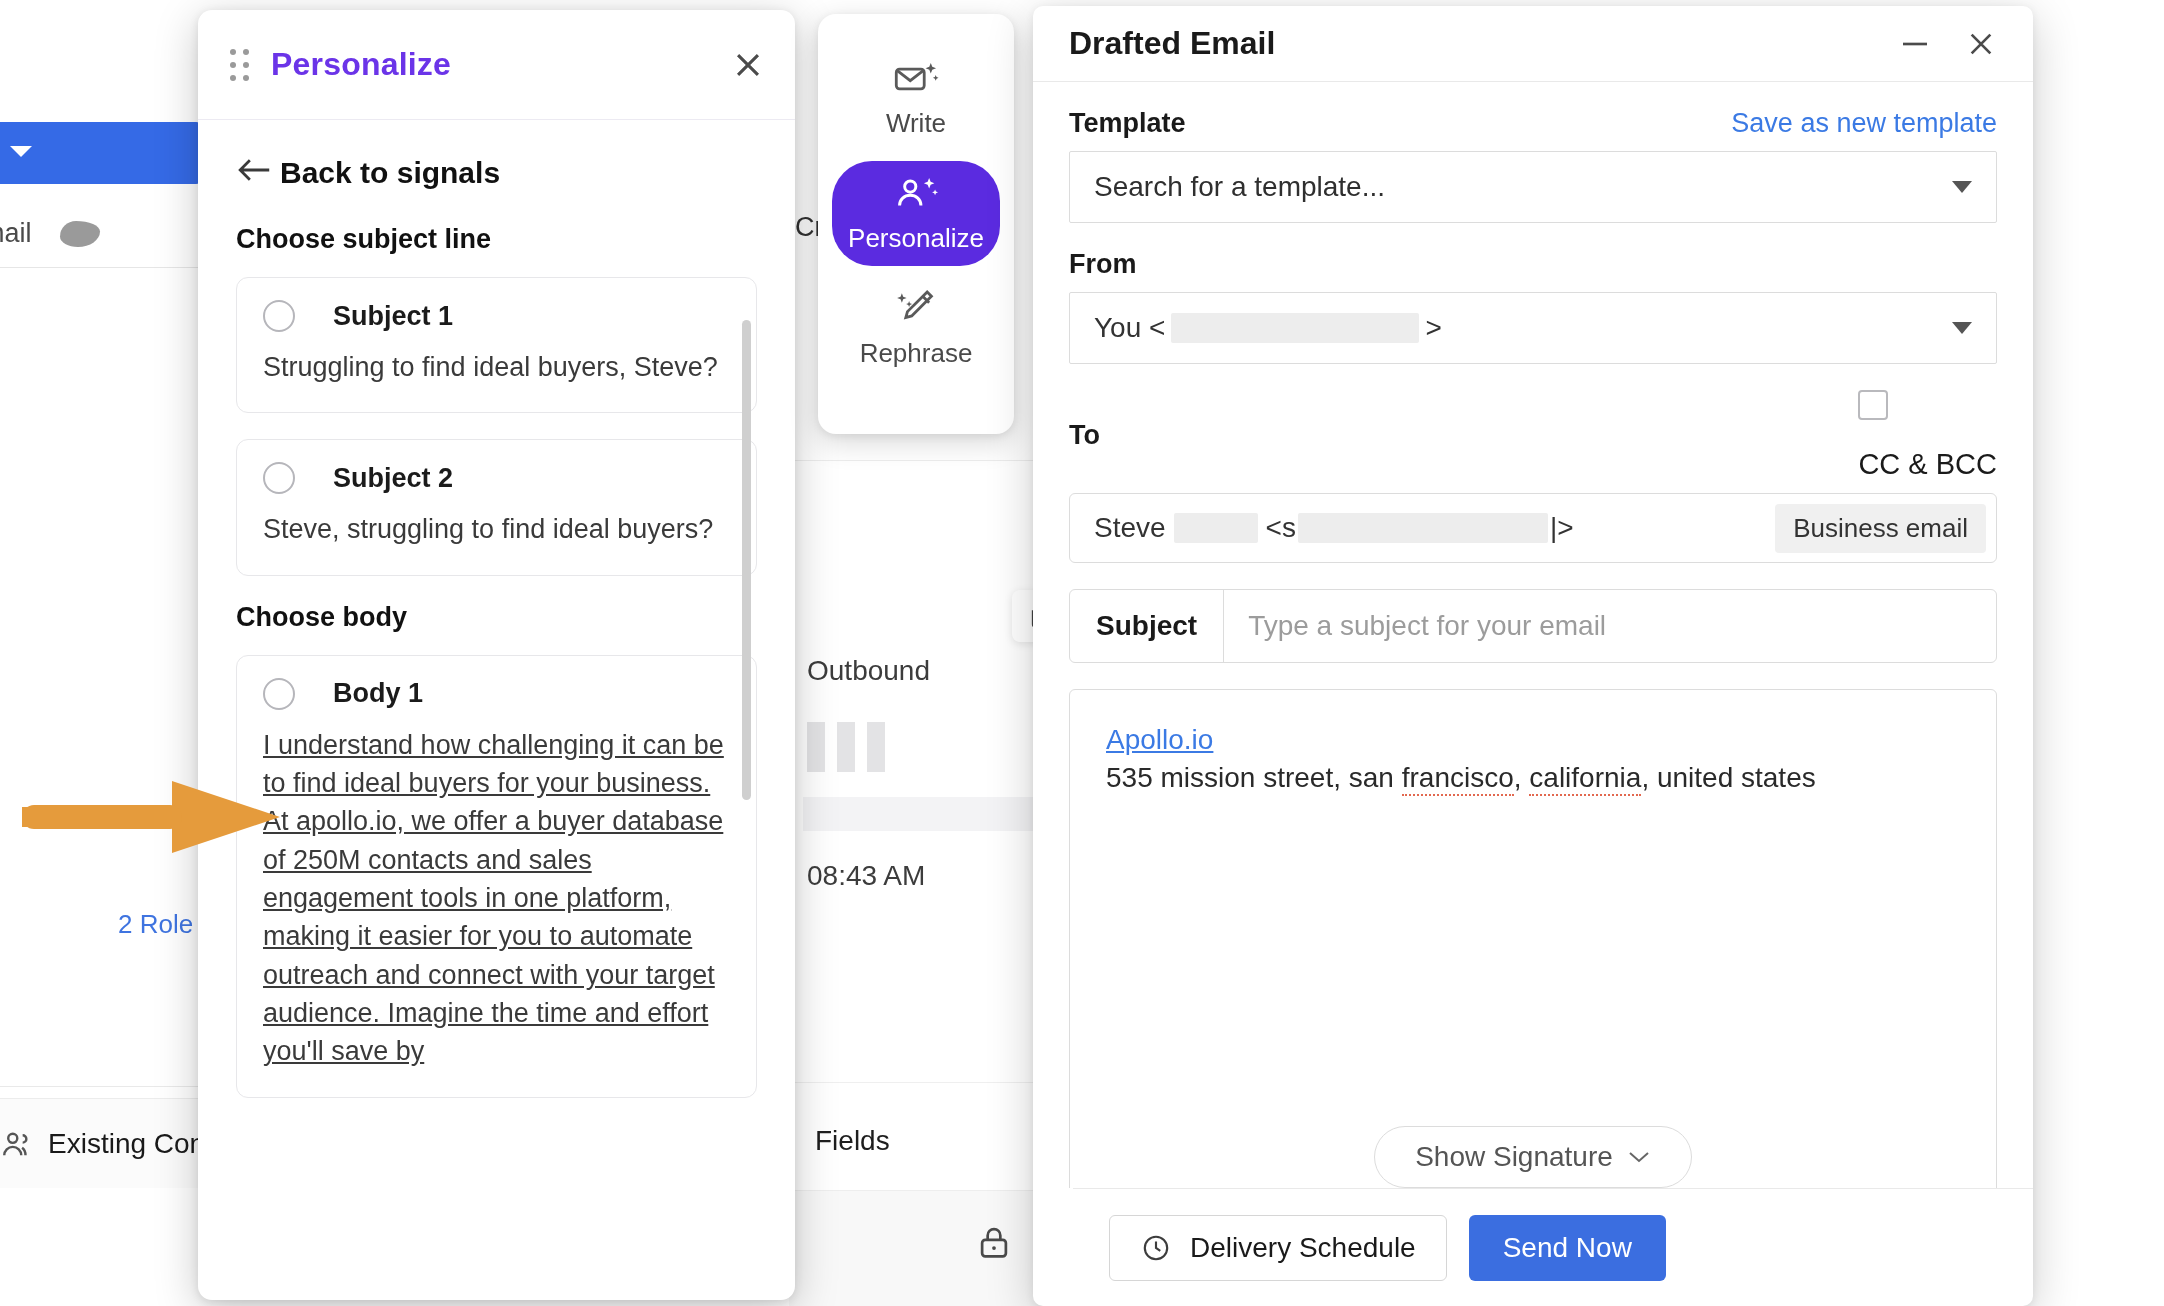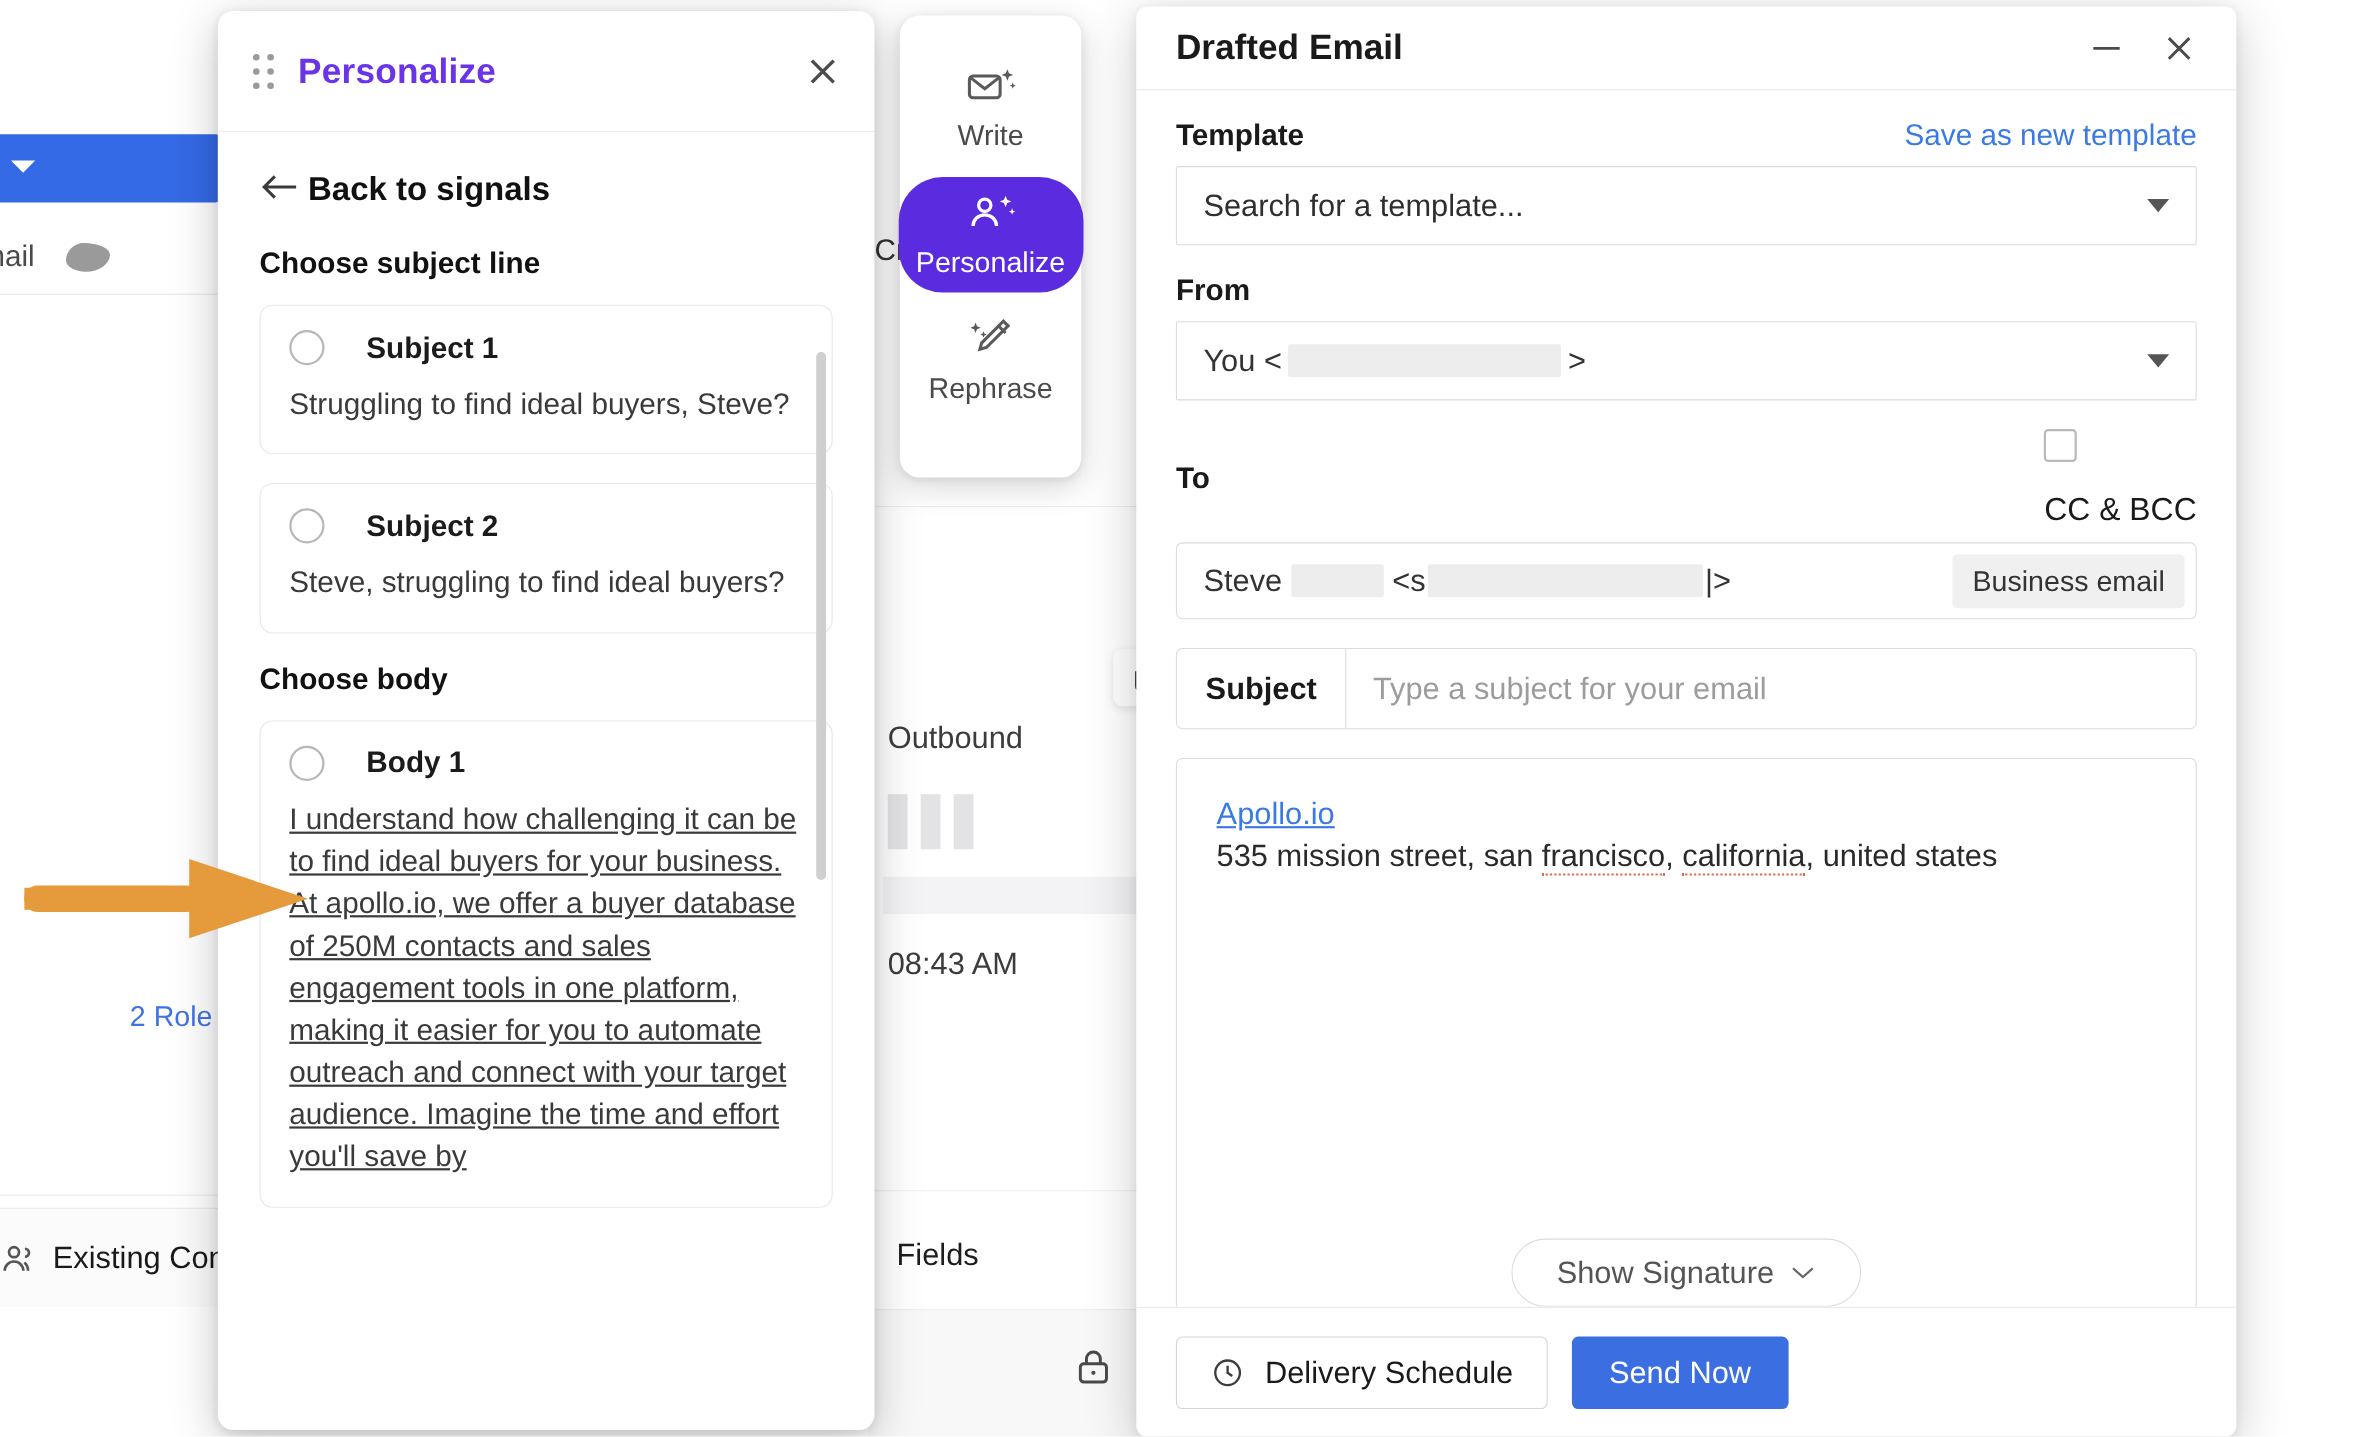--- a/index.html
+++ b/index.html
@@ -110,21 +110,21 @@
   .opt-text p { margin-bottom: 24px; }
   .opt-text p:last-child { margin-bottom: 0; text-decoration: underline; }
 
   .pz-scrollbar {
     position: absolute; right: 44px; top: 200px; width: 9px; height: 480px;
     background: #cfcfcf; border-radius: 6px;
   }
 
   
   .ai-toolbar {
-    position: absolute; left: 818px; top: 14px; width: 165px; height: 420px;
+    position: absolute; left: 818px; top: 14px; width: 196px; height: 420px;
     background: #ffffff; border-radius: 18px;
     box-shadow: 0 8px 30px rgba(0,0,0,.16), 0 2px 8px rgba(0,0,0,.08);
     display: flex; flex-direction: column; align-items: center;
     padding-top: 32px; gap: 10px;
   }
   .ai-item {
     width: 168px; display: flex; flex-direction: column; align-items: center;
     gap: 8px; padding: 12px 0; border-radius: 40px; cursor: pointer;
   }
   .ai-item .lbl { font-size: 26px; color: #4a4a4a; }
@@ -209,21 +209,21 @@
     border: 1px solid #dcdcdc; border-radius: 40px; padding: 14px 40px;
     font-size: 28px; color: #555; display: flex; align-items: center; gap: 14px; cursor: pointer;
   }
   .editor-toolbar {
     border-top: 1px solid #e7e7e7; height: 110px; display: flex; align-items: center;
     gap: 16px; padding: 0 28px;
   }
 
   .dr-footer {
     height: 118px; border-top: 1px solid #e9e9e9; display: flex; align-items: center;
-    padding: 0 36px; gap: 22px;
+    padding: 0 36px; gap: 22px; margin-left: 40px;
   }
   .btn-outline {
     border: 1px solid #d6d6d6; border-radius: 6px; height: 66px;
     display: flex; align-items: center; gap: 18px; padding: 0 30px;
     font-size: 28px; color: #1a1a1a; background: #fff; cursor: pointer;
   }
   .btn-primary {
     background: #3b6ee0; color: #fff; border-radius: 6px; height: 66px;
     display: flex; align-items: center; padding: 0 34px; font-size: 28px; cursor: pointer;
     border: none;

